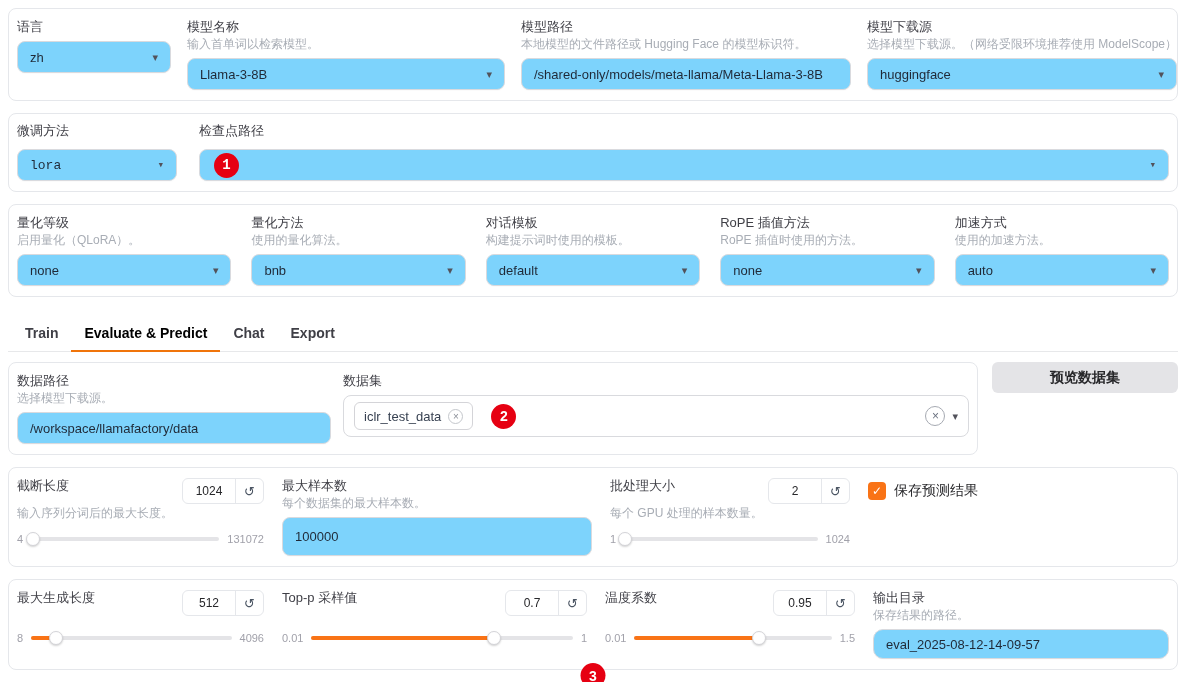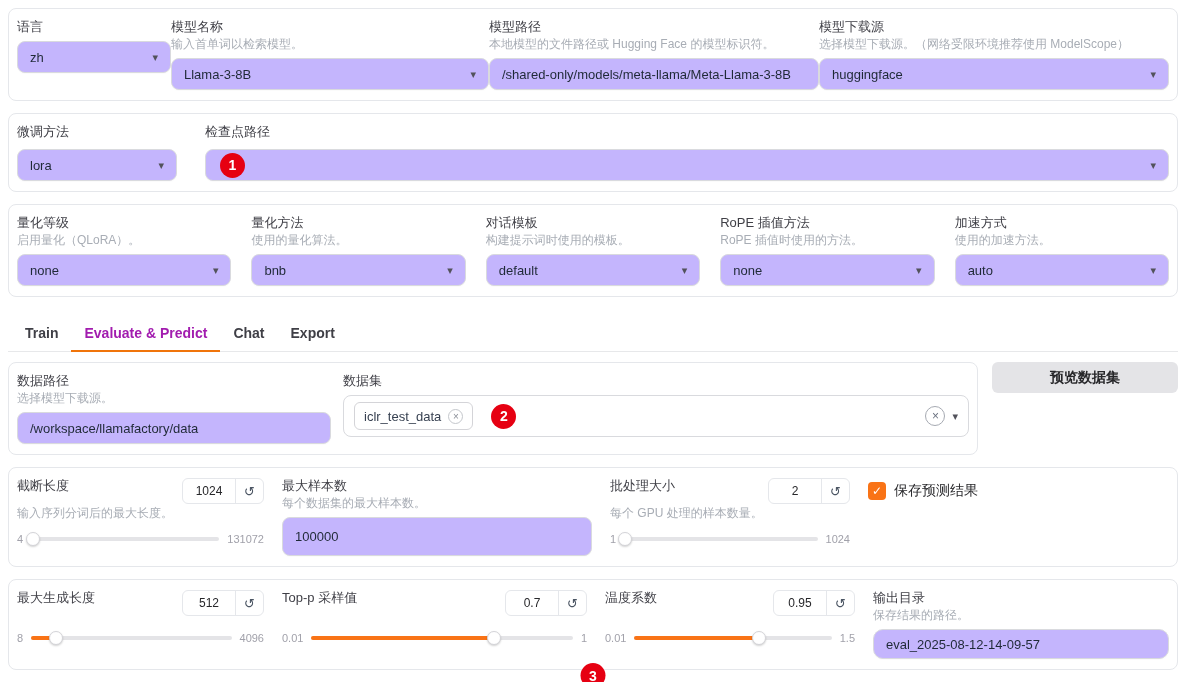--- a/index.html
+++ b/index.html
@@ -1,43 +1,43 @@
 <!DOCTYPE html>
 <html><head>
 <meta charset="utf-8">
 <style>
   * { box-sizing: border-box; margin: 0; padding: 0; }
   html,body { width:1186px; height:682px; background:#ffffff; overflow:hidden;
     font-family:"Liberation Sans","DejaVu Sans",sans-serif; }
   .page { padding:8px 8px 0 8px; }
 
   .panel { border:1px solid #e5e7eb; border-radius:8px; background:#fff;
-    padding:10px 8px 10px 8px; margin-bottom:12px; display:flex; }
+    padding:10px 8px 10px 8px; margin-bottom:12px; display:flex; gap:16px; }
 
   .field { display:flex; flex-direction:column; }
   .f-label { font-size:13px; line-height:16px; color:#3f3f46; font-weight:500; }
   .f-help { font-size:12px; line-height:15px; color:#a8adb5; margin-top:2px;
     white-space:nowrap; overflow:hidden; }
   .control-gap { margin-top:6px; }
 
-  .dd, .tbox { height:32px; border:1px solid #d9dade; border-radius:8px; background:#c4b5fd;
+  .dd, .tbox { height:32px; border:1px solid #d9dade; border-radius:8px; background:#7dd3fc;
     display:flex; align-items:center; padding:0 12px; font-size:13px; color:#1f2937;
     box-shadow:0 1px 1px rgba(0,0,0,0.02); }
   .dd { justify-content:space-between; }
   .caret { font-size:11px; color:#52525b; line-height:1; }
 
   .badge { width:25px; height:25px; border-radius:50%; background:#e60012; color:#fff;
     font-size:14px; font-weight:bold; display:flex; align-items:center; justify-content:center;
     flex:none; }
 
   
   .tabbar { display:flex; border-bottom:1px solid #e7e8ea; margin:20px 0 10px 0; padding:0 4px; }
   .tab { padding:8px 13px 9px 13px; font-size:14px; font-weight:600; color:#3f3f46;
     border-bottom:2px solid transparent; margin-bottom:-1px; cursor:default; }
-  .tab.active { color:#a21caf; border-bottom-color:#f0740a; }
+  .tab.active { color:#000000; border-bottom-color:#f0740a; }
 
   
   .data-row { display:flex; gap:14px; align-items:flex-start; }
   .data-row .panel { flex:1; margin-bottom:12px; }
   .preview-ds-btn { flex:none; width:186px; height:31px; border-radius:6px; background:#e4e4e7;
     color:#27272a; font-size:14px; font-weight:600; display:flex; align-items:center;
     justify-content:center; }
   .ds-box { height:42px; border:1px solid #d9dade; border-radius:8px; display:flex;
     align-items:center; padding:0 10px; }
   .ds-tag { height:28px; border:1px solid #d4d4d8; border-radius:6px; background:#fff;
@@ -127,21 +127,21 @@
     <div class="field w-flex">
       <span class="f-label">模型下载源</span>
       <span class="f-help">选择模型下载源。（网络受限环境推荐使用 ModelScope）</span>
       <div class="dd control-gap">
         <span>huggingface</span>
         <span class="caret">▾</span>
       </div>
     </div>
   </div>
 
-  <div class="panel" style="gap:28px;">
+  <div class="panel" style="gap:22px;font-family:Liberation Mono, monospace;">
     <div class="field w-method">
       <span class="f-label">微调方法</span>
       <div class="dd control-gap" style="margin-top:9px;">
         <span>lora</span>
         <span class="caret">▾</span>
       </div>
     </div>
     <div class="field w-flex">
       <span class="f-label">检查点路径</span>
       <div class="dd control-gap" style="margin-top:9px; justify-content:flex-start;">

